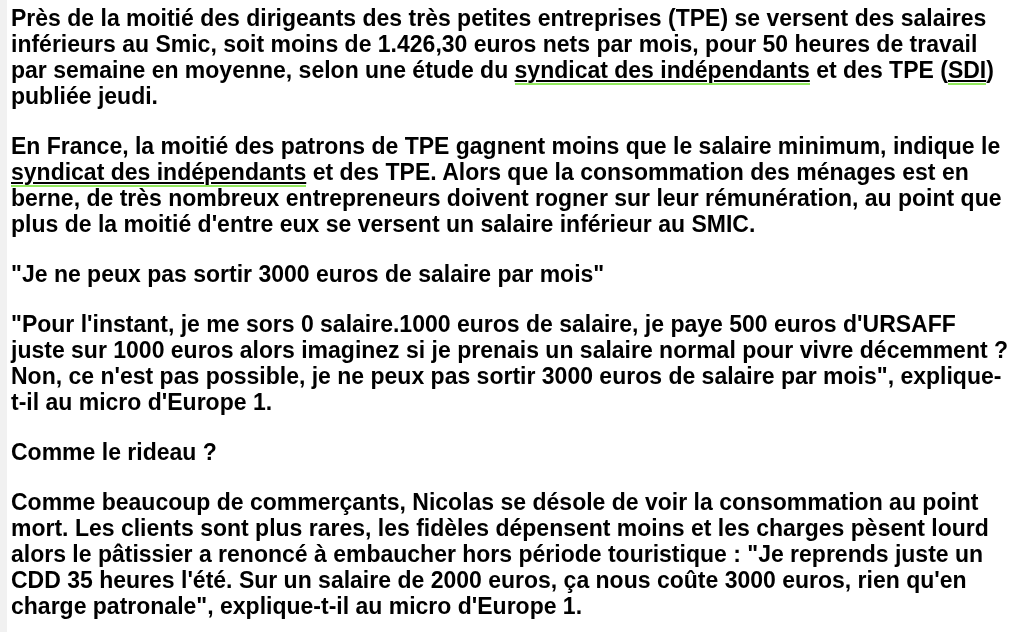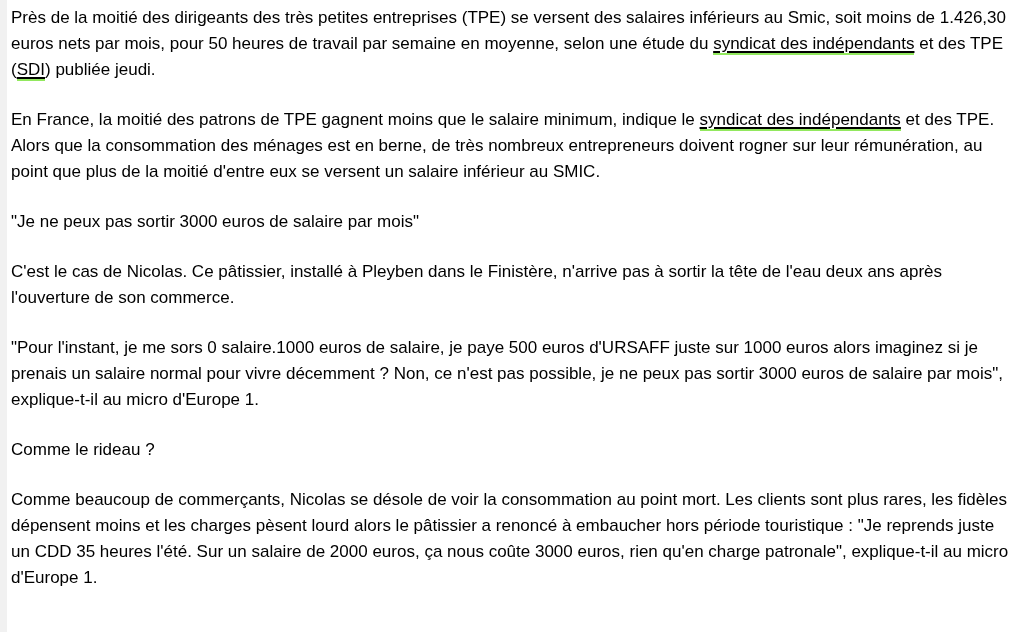--- a/index.html
+++ b/index.html
@@ -23,39 +23,38 @@
     height: 632px;
     background: var(--strip, #f1f1f1);
   }
   .article {
     box-sizing: border-box;
     width: 1024px;
     padding: 5px 12px 0 11px;
   }
   .article p {
     margin: 0 0 24px 0;
-    font-size: 17px;
+    font-size: 23px;
     line-height: 26px;
-    font-weight: 400;
+    font-weight: 700;
   }
   a.inline-ad-link {
     color: inherit;
     text-decoration: underline;
     text-decoration-thickness: 1.6px;
     text-underline-offset: 2px;
     border-bottom: 2px solid var(--adline, #92e85e);
     cursor: pointer;
   }
 </style>
 </head>
 <body>
 
 <div class="edge-strip"></div>
 
 <main class="article" id="article">
     <p><span>Près de la moitié des dirigeants des très petites entreprises (TPE) se versent des salaires inférieurs au Smic, soit moins de 1.426,30 euros nets par mois, pour 50 heures de travail par semaine en moyenne, selon une étude du </span><a class="inline-ad-link" href="#">syndicat des indépendants</a><span> et des TPE (</span><a class="inline-ad-link" href="#">SDI</a><span>) publiée jeudi.</span></p>
     <p><span>En France, la moitié des patrons de TPE gagnent moins que le salaire minimum, indique le </span><a class="inline-ad-link" href="#">syndicat des indépendants</a><span> et des TPE. Alors que la consommation des ménages est en berne, de très nombreux entrepreneurs doivent rogner sur leur rémunération, au point que plus de la moitié d'entre eux se versent un salaire inférieur au SMIC.</span></p>
     <p><span>"Je ne peux pas sortir 3000 euros de salaire par mois"</span></p>
-    <p><span>C'est le cas de Nicolas. Ce pâtissier, installé à Pleyben dans le Finistère, n'arrive pas à sortir la tête de l'eau deux ans après l'ouverture de son commerce.</span></p>
     <p><span>"Pour l'instant, je me sors 0 salaire.1000 euros de salaire, je paye 500 euros d'URSAFF juste sur 1000 euros alors imaginez si je prenais un salaire normal pour vivre décemment ? Non, ce n'est pas possible, je ne peux pas sortir 3000 euros de salaire par mois", explique-t-il au micro d'Europe 1.</span></p>
     <p><span>Comme le rideau ?</span></p>
     <p><span>Comme beaucoup de commerçants, Nicolas se désole de voir la consommation au point mort. Les clients sont plus rares, les fidèles dépensent moins et les charges pèsent lourd alors le pâtissier a renoncé à embaucher hors période touristique : "Je reprends juste un CDD 35 heures l'été. Sur un salaire de 2000 euros, ça nous coûte 3000 euros, rien qu'en charge patronale", explique-t-il au micro d'Europe 1.</span></p>
   </main>
 
 </body></html>

